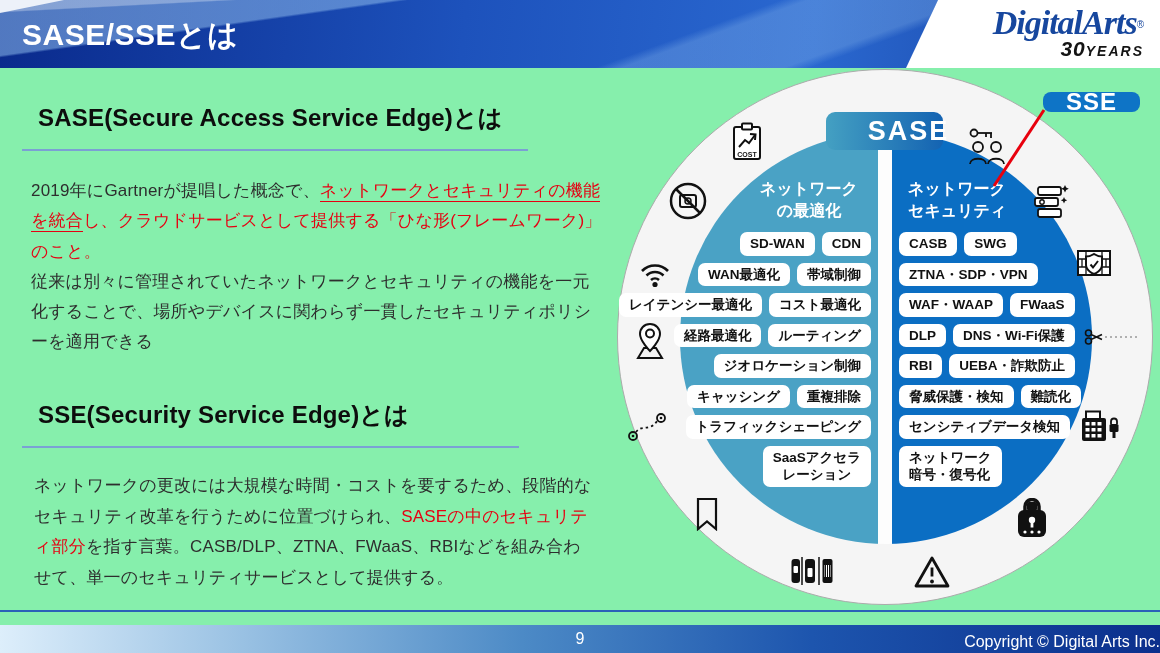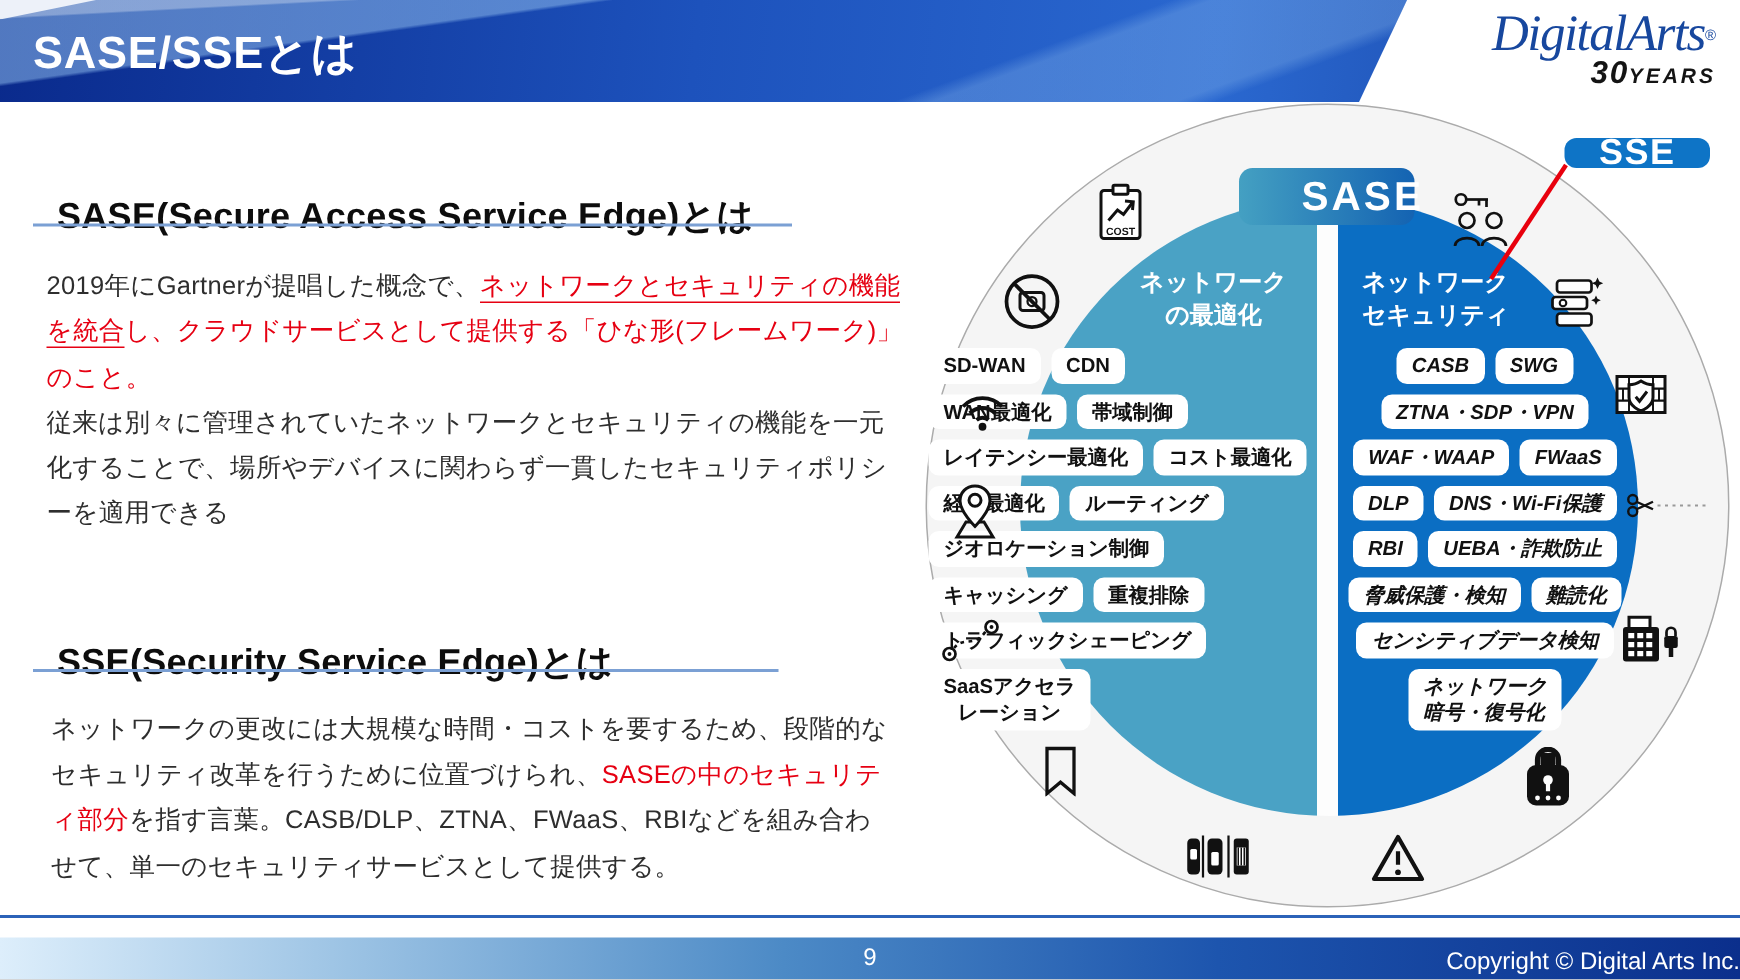--- a/index.html
+++ b/index.html
@@ -1,42 +1,42 @@
 <!DOCTYPE html>
 <html><head>
 <meta charset="utf-8">
 <style>
   * { margin:0; padding:0; box-sizing:border-box; }
   body { font-family:"Liberation Sans","DejaVu Sans",sans-serif; background:#888; }
-  .slide { position:relative; width:1160px; height:653px; background:#ffffff; overflow:hidden; margin:0 auto; }
+  .slide { position:relative; width:1160px; height:653px; background:#86efac; overflow:hidden; margin:0 auto; }
 
   
   .header { position:absolute; top:0; left:0; width:1160px; height:68px; background:#fff; }
   .header-blue { position:absolute; inset:0;
     clip-path:polygon(0 0,938px 0,906px 68px,0 68px);
     background:
       linear-gradient(177deg, rgba(255,255,255,0.30) 0 9%, rgba(255,255,255,0) 10%),
       linear-gradient(172deg, rgba(140,185,235,0.55) 0 24%, rgba(140,185,235,0) 25%),
       linear-gradient(160deg, rgba(255,255,255,0) 58%, rgba(150,195,240,0.30) 60% 72%, rgba(255,255,255,0) 74%),
       linear-gradient(96deg,#0a2a8c,#1d52bc 40%,#2a68d0 70%,#16409f 100%);
   }
   .corner-wedge { position:absolute; top:0; left:0; width:64px; height:13px; background:#fff;
     clip-path:polygon(0 0,100% 0,0 100%); opacity:.85; }
   .header-title { position:absolute; left:22px; top:15px; font-size:30px; font-weight:600;
     color:#fff; letter-spacing:.5px; }
   .logo { position:absolute; right:16px; top:6px; text-align:right; line-height:1; }
-  .logo-brand { font-family:"Liberation Serif","DejaVu Serif",serif; font-style:italic; font-weight:normal;
+  .logo-brand { font-family:"Liberation Serif","DejaVu Serif",serif; font-style:italic; font-weight:bold;
     font-size:34px; color:#17479e; letter-spacing:-1px; }
   .logo-reg { font-size:10px; color:#17479e; vertical-align:super; font-style:normal; }
   .logo-years { margin-top:-2px; color:#141414; font-style:italic; font-weight:bold; letter-spacing:1px; }
   .logo-years .num { font-size:21px; }
   .logo-years .txt { font-size:14px; letter-spacing:2px; }
 
   
-  .h2 { position:absolute; font-size:24px; font-weight:600; color:#0d0d0d; letter-spacing:.2px;margin-top:26px; }
+  .h2 { position:absolute; font-size:24px; font-weight:600; color:#0d0d0d; letter-spacing:.2px; }
   .h2-sase { left:38px; top:102px; }
   .h2-sse  { left:38px; top:399px; }
   .rule { position:absolute; height:2px; background:#7ba0d4; }
   .rule1 { left:22px; top:149px; width:506px; height:1.5px; }
   .rule2 { left:22px; top:446px; width:497px; }
   .para { position:absolute; font-size:17px; color:#2e2e2e; letter-spacing:.2px; }
   .para-sase { left:31px; top:176px; width:574px; line-height:1.78; }
   .para-sse  { left:34px; top:471px; width:564px; line-height:1.8; }
   .red { color:#e60012; }
   .red-u { color:#e60012; border-bottom:1.5px solid #e60012; padding-bottom:1px; }
@@ -44,22 +44,22 @@
   
   .circle-outer { position:absolute; left:617px; top:69px; width:536px; height:536px;
     border-radius:50%; background:#f5f5f5; border:1px solid #ababab; }
   .circle-inner { position:absolute; left:62px; top:62px; width:412px; height:412px; border-radius:50%;
     background:linear-gradient(90deg,#4aa2c5 0 198px,#fdfdfd 198px 212px,#0b6ec3 212px 100%); }
   .half-title { position:absolute; color:#fff; font-size:16px; font-weight:bold; line-height:1.4; }
   .half-title-left  { left:112px; top:108px; width:158px; text-align:center; }
   .half-title-right { left:290px; top:108px; text-align:left; }
 
   .pills { position:absolute; top:162px; display:flex; flex-direction:column; gap:7px; }
-  .pills-left  { right:281px; align-items:flex-start; }
-  .pills-right { left:281px; align-items:center;font-style:italic; }
+  .pills-left  { right:281px; align-items:flex-end; }
+  .pills-right { left:281px; align-items:flex-start; }
   .pill-row { display:flex; gap:7px; }
   .pill { background:#fff; border-radius:7px; padding:3px 10px; font-size:13.5px; font-weight:bold;
     color:#111; line-height:1.3; white-space:pre-line; text-align:center; }
   .pill.left-text { text-align:left; }
 
   .badge { position:absolute; display:flex; align-items:center; justify-content:center;
     color:#fff; font-weight:bold; }
   .badge-sase { left:826px; top:112px; width:117px; height:38px; border-radius:9px;
     background:linear-gradient(90deg,#44a0c2,#1463b2); font-size:27px; letter-spacing:2px;padding-left:48px; }
   .badge-sse { left:1043px; top:92px; width:97px; height:20px; border-radius:8px;

